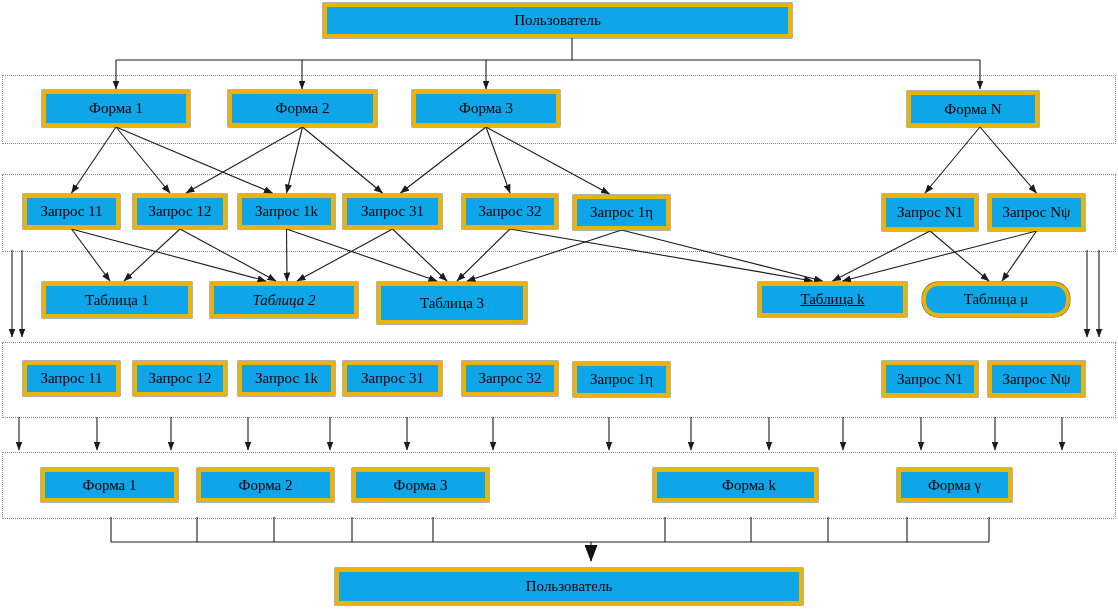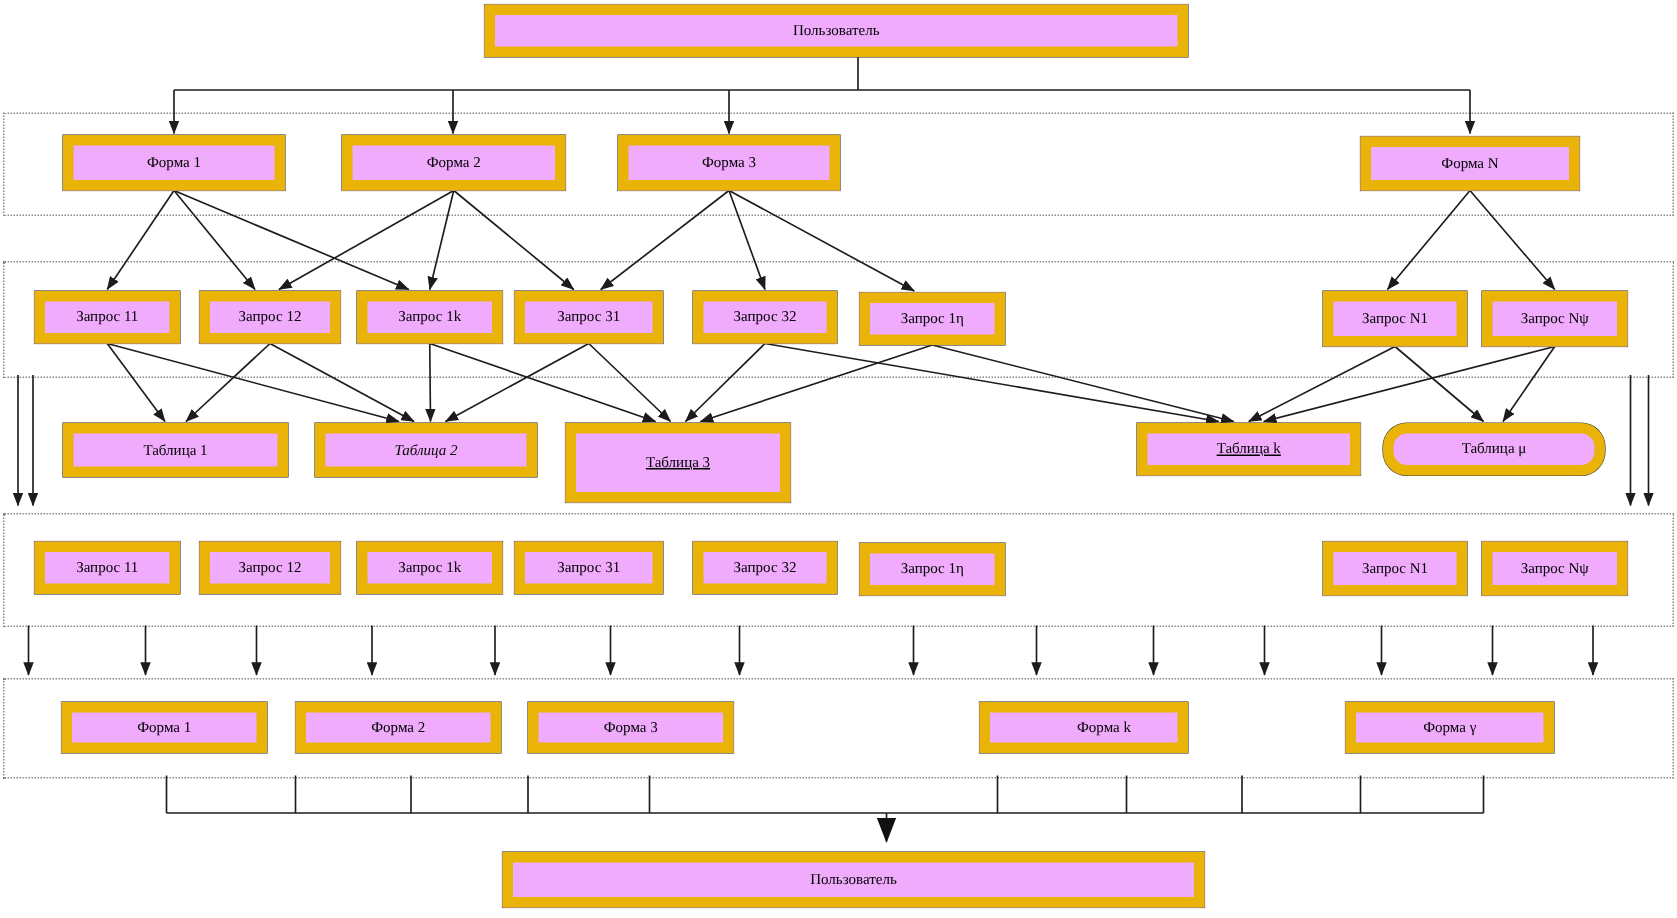--- a/index.html
+++ b/index.html
@@ -1,22 +1,22 @@
 <!DOCTYPE html>
 <html><head>
 <meta charset="utf-8">
 <style>
   html,body{margin:0;padding:0;background:#ffffff;}
   #canvas{position:relative;width:1118px;height:612px;background:#ffffff;overflow:hidden;
           font-family:"Liberation Serif", serif;}
   .band{position:absolute;border:1px dotted #8a8a8a;background:transparent;}
   #edges{position:absolute;left:0;top:0;width:1118px;height:612px;pointer-events:none;}
-  .node{position:absolute;box-sizing:border-box;border:7px solid #eab308;background:#f0abfc;
+  .node{position:absolute;box-sizing:border-box;border:4px solid #eab308;background:#0ea5e9;
         display:flex;align-items:center;justify-content:center;
-        font-size:10px;color:#000000;white-space:nowrap;
+        font-size:15px;color:#000000;white-space:nowrap;
         box-shadow:0 0 0 0.4px #3d3d3d;}
 </style>
 </head>
 <body>
 
 <div id="canvas">
   <div id="band-layer">
       <div class="band" style="left: 2px; top: 75px; width: 1112px; height: 67px; border-color: rgb(138, 138, 138);"></div>
       <div class="band" style="left: 2px; top: 174px; width: 1112px; height: 76px; border-color: rgb(138, 138, 138);"></div>
       <div class="band" style="left: 2px; top: 342px; width: 1112px; height: 74px; border-color: rgb(138, 138, 138);"></div>
@@ -93,42 +93,42 @@
       <line x1="907" y1="517" x2="907" y2="542" stroke="#1c1c1c" stroke-width="1.1"></line>
       <line x1="989" y1="517" x2="989" y2="542" stroke="#1c1c1c" stroke-width="1.1"></line>
       <line x1="111" y1="542" x2="989" y2="542" stroke="#1c1c1c" stroke-width="1.1"></line>
       <line x1="591" y1="542" x2="591" y2="561" stroke="#1c1c1c" stroke-width="1.1" marker-end="url(#ab)"></line>
     </svg>
   <div id="node-layer">
       <div class="node" style="left: 323px; top: 3px; width: 469px; height: 35px;">Пользователь</div>
       <div class="node" style="left: 42px; top: 90px; width: 148px; height: 37px;">Форма 1</div>
       <div class="node" style="left: 228px; top: 90px; width: 149px; height: 37px;">Форма 2</div>
       <div class="node" style="left: 412px; top: 90px; width: 148px; height: 37px;">Форма 3</div>
-      <div class="node" style="left: 907px; top: 91px; width: 146px; height: 36px;">Форма N</div>
+      <div class="node" style="left: 907px; top: 91px; width: 132px; height: 36px;">Форма N</div>
       <div class="node" style="left: 23px; top: 194px; width: 97px; height: 35px;">Запрос 11</div>
       <div class="node" style="left: 133px; top: 194px; width: 94px; height: 35px;">Запрос 12</div>
       <div class="node" style="left: 238px; top: 194px; width: 97px; height: 35px;">Запрос 1k</div>
       <div class="node" style="left: 343px; top: 194px; width: 99px; height: 35px;">Запрос 31</div>
       <div class="node" style="left: 462px; top: 194px; width: 96px; height: 35px;">Запрос 32</div>
       <div class="node" style="left: 573px; top: 195px; width: 97px; height: 35px;">Запрос 1η</div>
       <div class="node" style="left: 882px; top: 194px; width: 96px; height: 37px;">Запрос N1</div>
       <div class="node" style="left: 988px; top: 194px; width: 97px; height: 37px;">Запрос Nψ</div>
       <div class="node" style="left: 42px; top: 282px; width: 150px; height: 36px;">Таблица 1</div>
       <div class="node" style="left: 210px; top: 282px; width: 148px; height: 36px; font-style: italic;">Таблица 2</div>
-      <div class="node" style="left: 377px; top: 282px; width: 150px; height: 53px; text-decoration: underline;">Таблица 3</div>
+      <div class="node" style="left: 377px; top: 282px; width: 150px; height: 42px;">Таблица 3</div>
       <div class="node" style="left: 758px; top: 282px; width: 149px; height: 35px; text-decoration: underline;">Таблица k</div>
       <div class="node" style="left: 922px; top: 282px; width: 148px; height: 35px; border-radius: 16px;">Таблица μ</div>
       <div class="node" style="left: 23px; top: 361px; width: 97px; height: 35px;">Запрос 11</div>
       <div class="node" style="left: 133px; top: 361px; width: 94px; height: 35px;">Запрос 12</div>
       <div class="node" style="left: 238px; top: 361px; width: 97px; height: 35px;">Запрос 1k</div>
       <div class="node" style="left: 343px; top: 361px; width: 99px; height: 35px;">Запрос 31</div>
       <div class="node" style="left: 462px; top: 361px; width: 96px; height: 35px;">Запрос 32</div>
       <div class="node" style="left: 573px; top: 362px; width: 97px; height: 35px;">Запрос 1η</div>
       <div class="node" style="left: 882px; top: 361px; width: 96px; height: 36px;">Запрос N1</div>
       <div class="node" style="left: 988px; top: 361px; width: 97px; height: 36px;">Запрос Nψ</div>
       <div class="node" style="left: 41px; top: 468px; width: 137px; height: 34px;">Форма 1</div>
       <div class="node" style="left: 197px; top: 468px; width: 137px; height: 34px;">Форма 2</div>
       <div class="node" style="left: 352px; top: 468px; width: 137px; height: 34px;">Форма 3</div>
-      <div class="node" style="left: 653px; top: 468px; width: 139px; height: 34px; padding-left: 27px;">Форма k</div>
-      <div class="node" style="left: 897px; top: 468px; width: 139px; height: 34px;">Форма γ</div>
+      <div class="node" style="left: 653px; top: 468px; width: 165px; height: 34px; padding-left: 27px;">Форма k</div>
+      <div class="node" style="left: 897px; top: 468px; width: 115px; height: 34px;">Форма γ</div>
       <div class="node" style="left: 335px; top: 568px; width: 468px; height: 37px;">Пользователь</div>
     </div>
 </div>
 
 </body></html>

